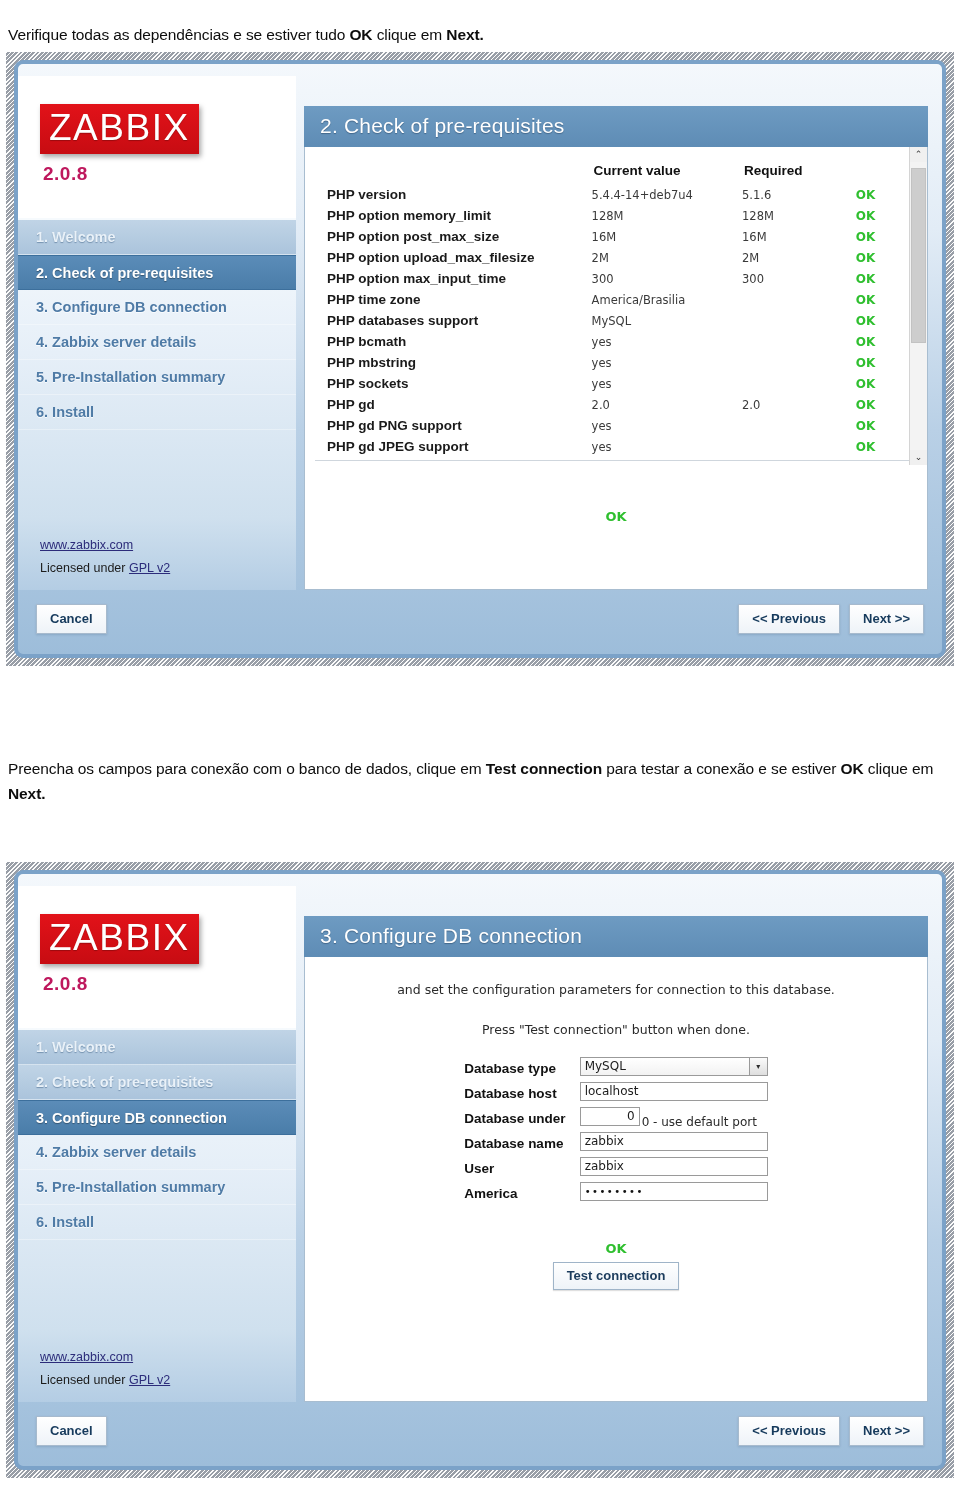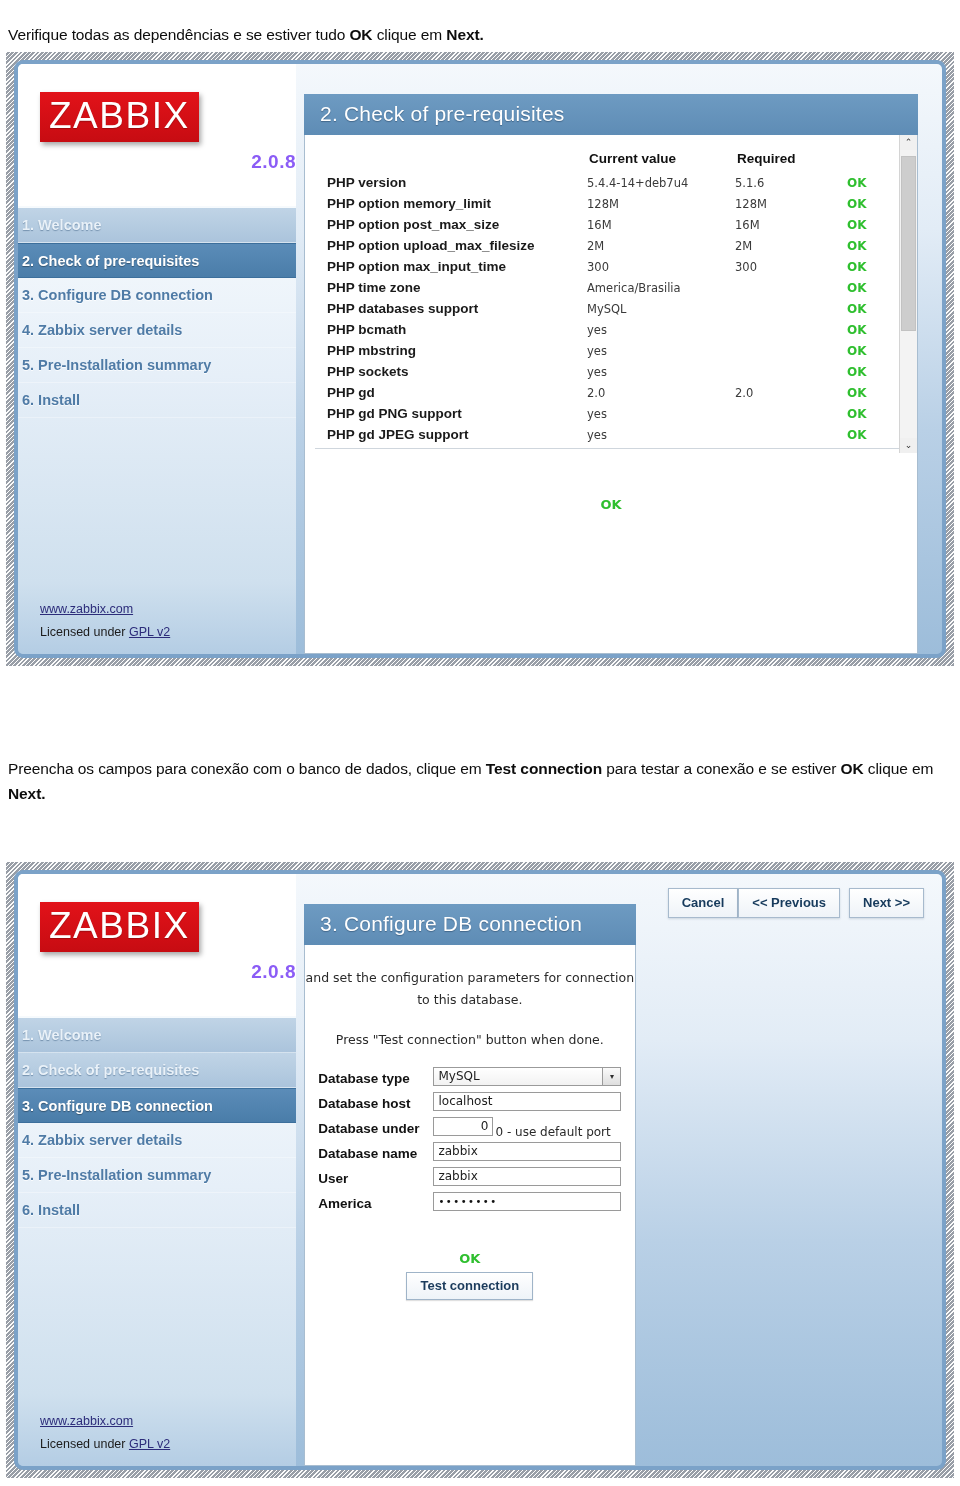--- a/index.html
+++ b/index.html
@@ -59,21 +59,22 @@
     box-sizing: border-box;
     border: 4px solid #7ba2c8;
     border-radius: 9px;
     background: linear-gradient(to bottom, #f4f8fc 0%, #e2ecf6 28%, #b9d0e6 62%, #9dbdda 100%);
     overflow: hidden;
   }
   .win-inner {
     position: absolute;
     inset: 0;
     display: flex;
-    flex-direction: row;
+    flex-direction: column;
+    margin-top: 12px;
   }
   .win-body {
     flex: 1 1 auto;
     display: flex;
     min-height: 0;
   }
 
   
   .side {
     width: 278px;
@@ -100,33 +101,32 @@
     line-height: 1;
     padding: 5px 9px 8px 9px;
     box-shadow: 2px 3px 5px rgba(0,0,0,0.35);
     text-shadow: 0 1px 1px rgba(0,0,0,0.25);
   }
   .ver {
     margin-top: 9px;
     margin-left: 3px;
     font-size: 19px;
     font-weight: bold;
-    color: #8b5cf6;
+    color: #be185d;
     letter-spacing: 0.5px;
-    text-align: right;
   }
   .nav {
     flex: 1 1 auto;
     background: linear-gradient(to bottom, #f6fafd 0%, #e6eff8 45%, #cfe0ee 100%);
     padding-top: 2px;
   }
   .nav-item {
     height: 35px;
     line-height: 35px;
-    padding-left: 4px;
+    padding-left: 18px;
     font-size: 14.5px;
     font-weight: bold;
     color: #4f7ba6;
     box-sizing: border-box;
     white-space: nowrap;
     text-shadow: 0 1px 0 rgba(255,255,255,0.75);
     border-bottom: 1px solid rgba(255,255,255,0.35);
   }
   .nav-item.done {
     background: linear-gradient(to bottom, #c0d4e6 0%, #abc4dc 100%);

